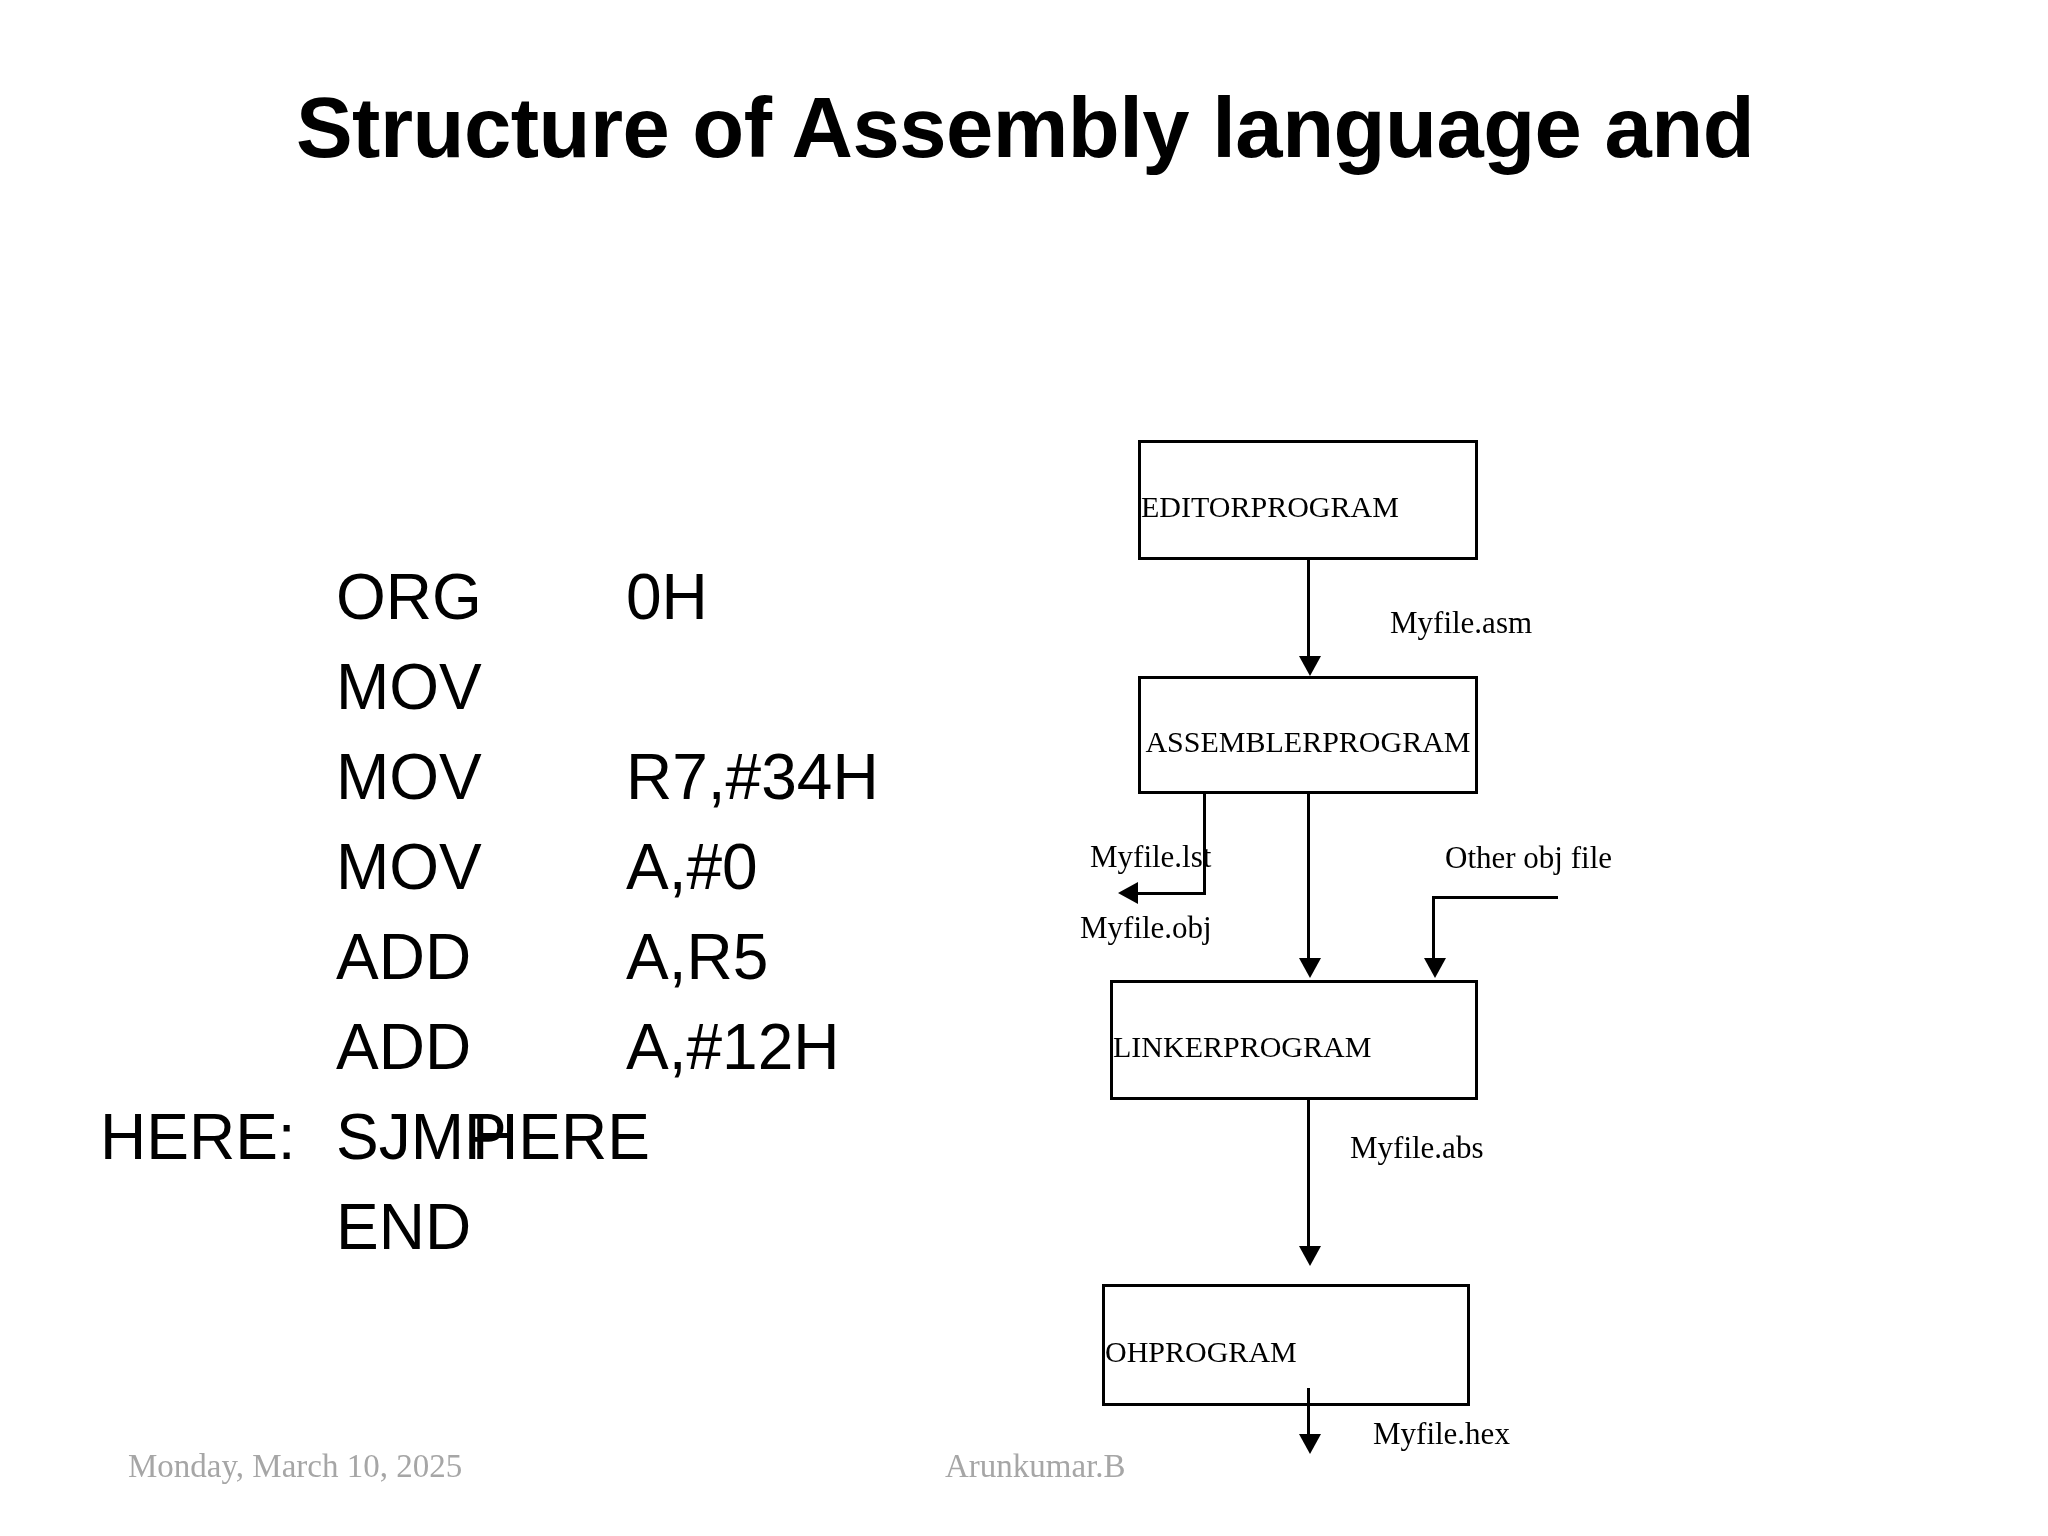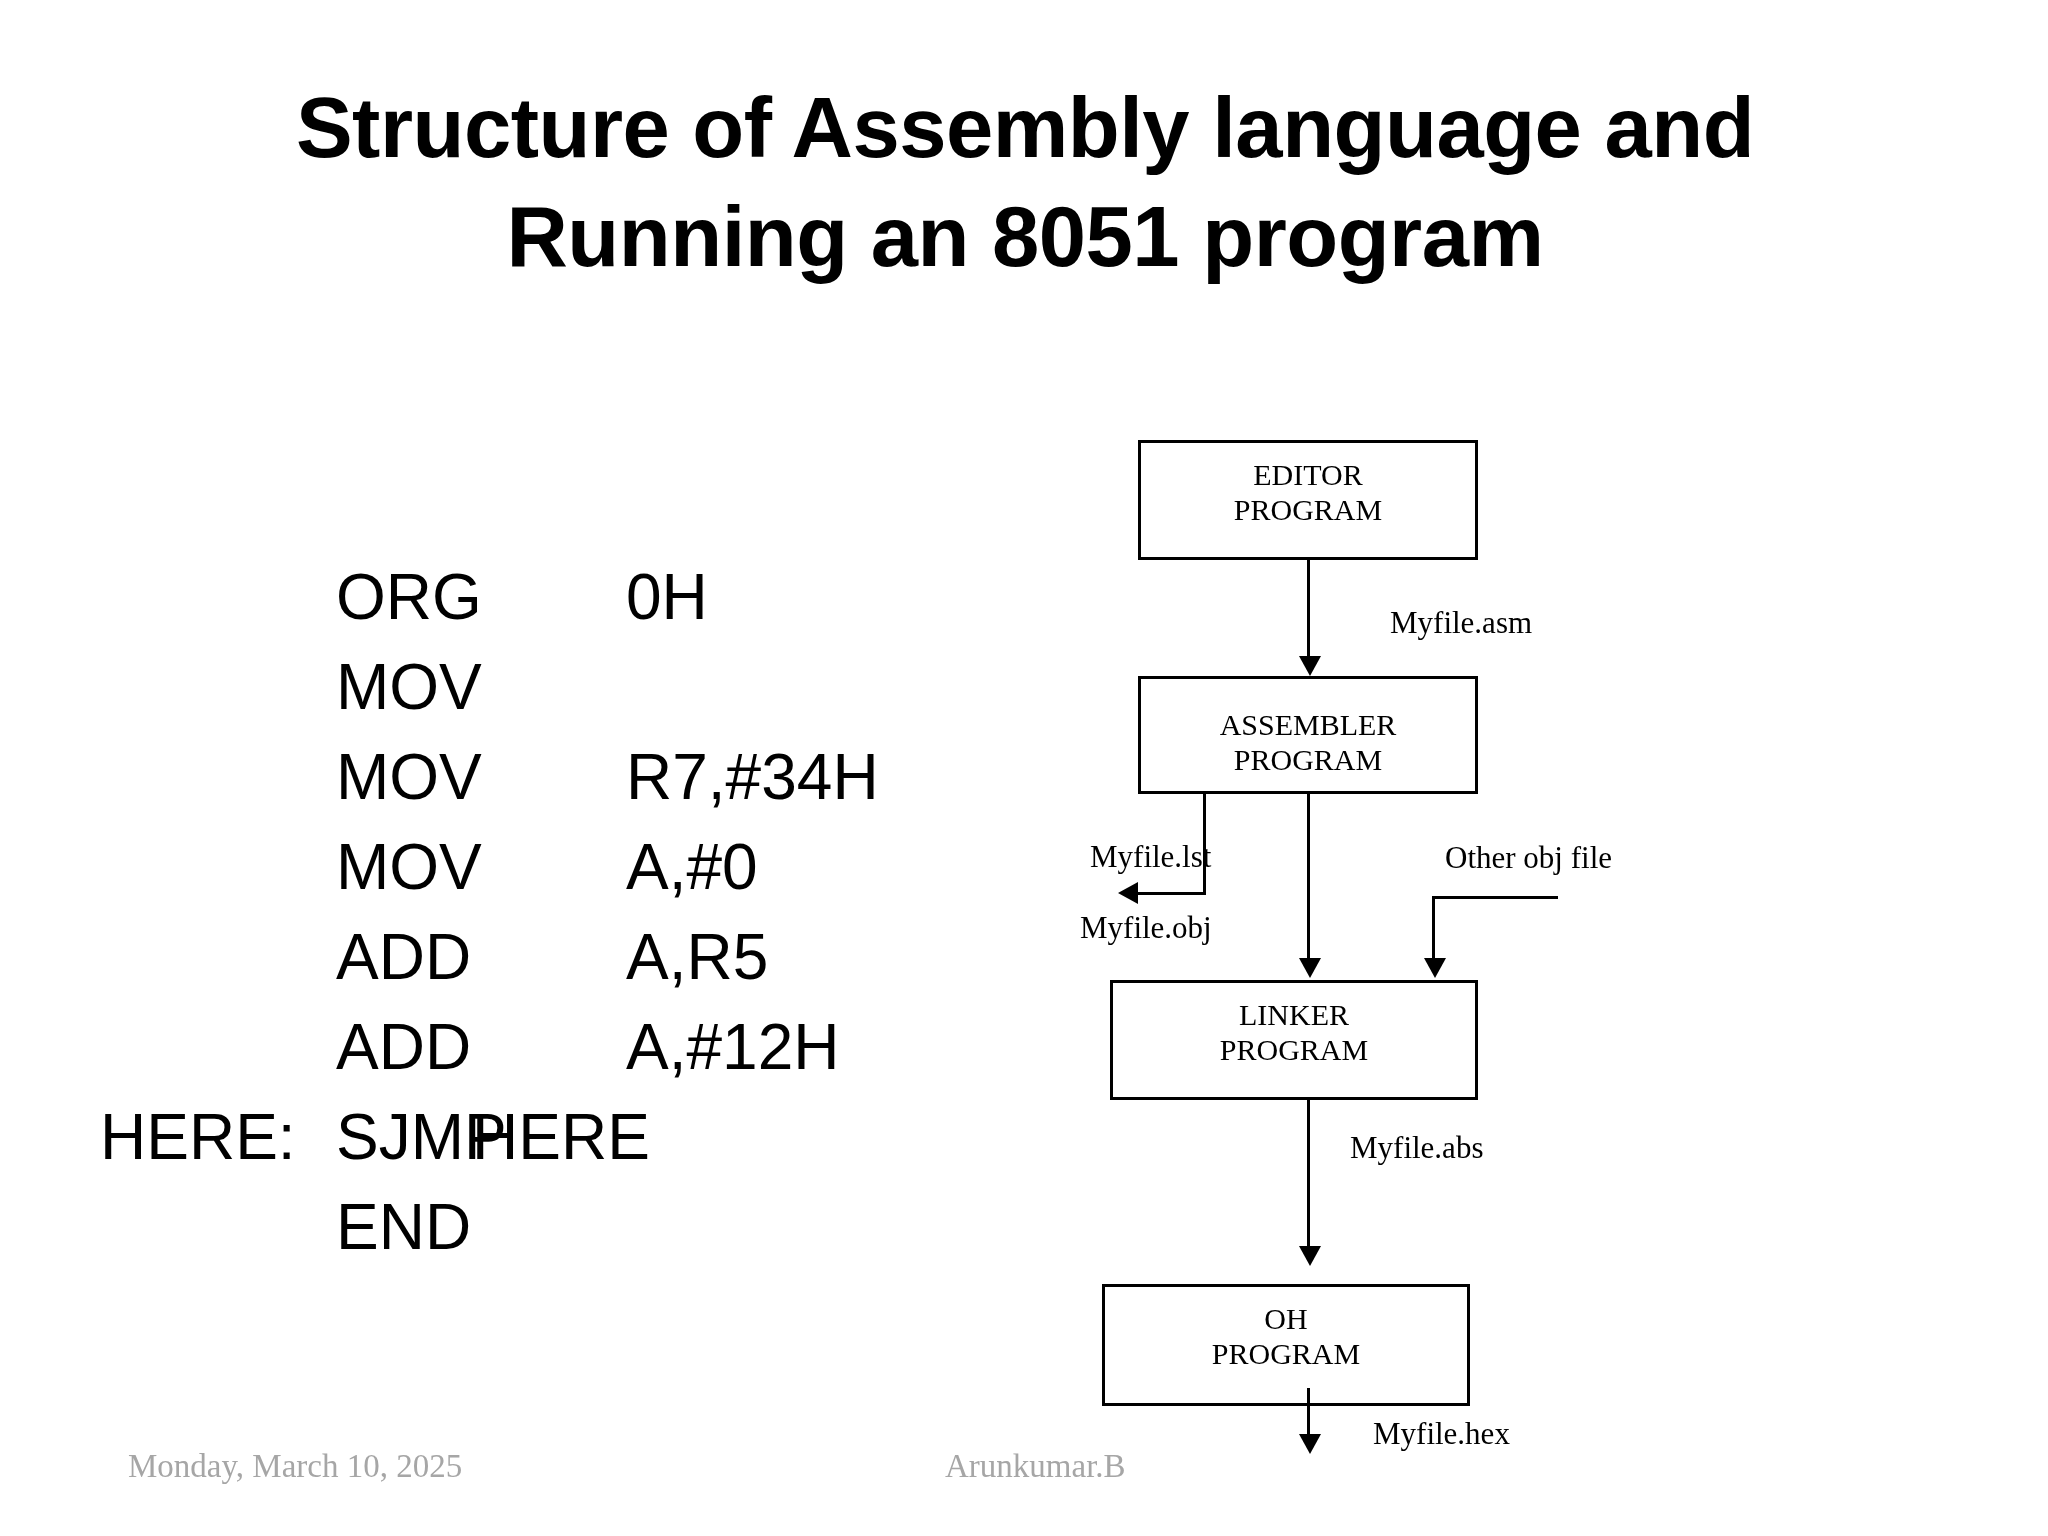--- a/index.html
+++ b/index.html
@@ -79,21 +79,21 @@
     position: absolute;
     border: 3px solid #000000;
     background: #ffffff;
     box-sizing: border-box;
     font-family: "Liberation Serif", serif;
     font-size: 30px;
     line-height: 1.18;
     color: #000000;
     text-align: center;
     display: flex;
-    flex-direction: column;
+    flex-direction: row;
     align-items: center;
     justify-content: flex-start;
     padding-top: 14px;
   }
   .fbox .l1, .fbox .l2 { display: block; }
 
   .flabel {
     position: absolute;
     font-family: "Liberation Serif", serif;
     font-size: 31px;
@@ -138,21 +138,20 @@
   #footer-date { left: 128px; top: 1448px; }
   #footer-author { left: 945px; top: 1448px; }
 </style>
 </head>
 <body>
 
 <div id="slide">
 
   <div id="title">
     <span class="tline">Structure of Assembly language and</span>
-    <span class="tline">Running an 8051 program</span>
   </div>
 
   <div id="code">
 
     <div class="code-row">
       <span class="c-label"></span>
       <span class="c-mnem">ORG</span>
       <span class="c-oper">0H</span>
     </div>
 

